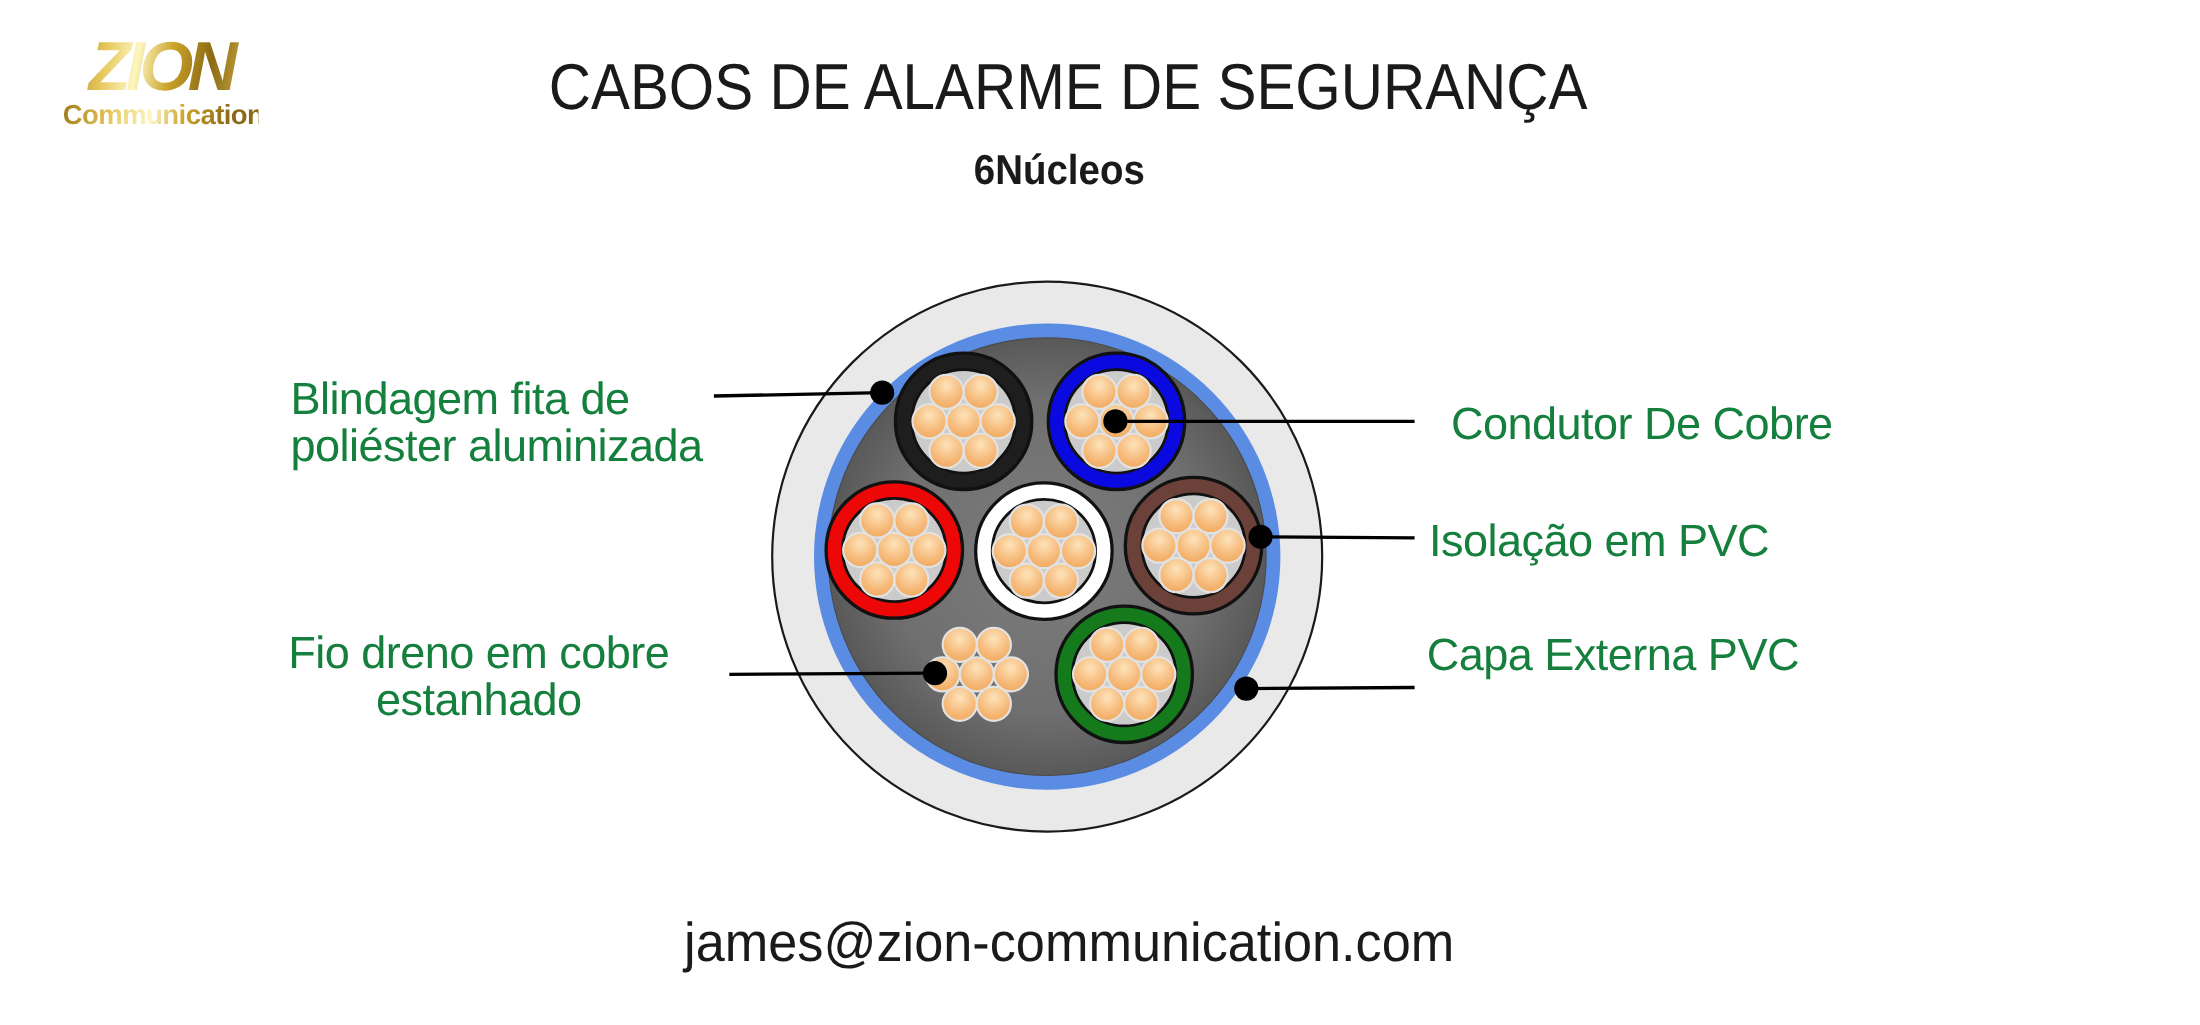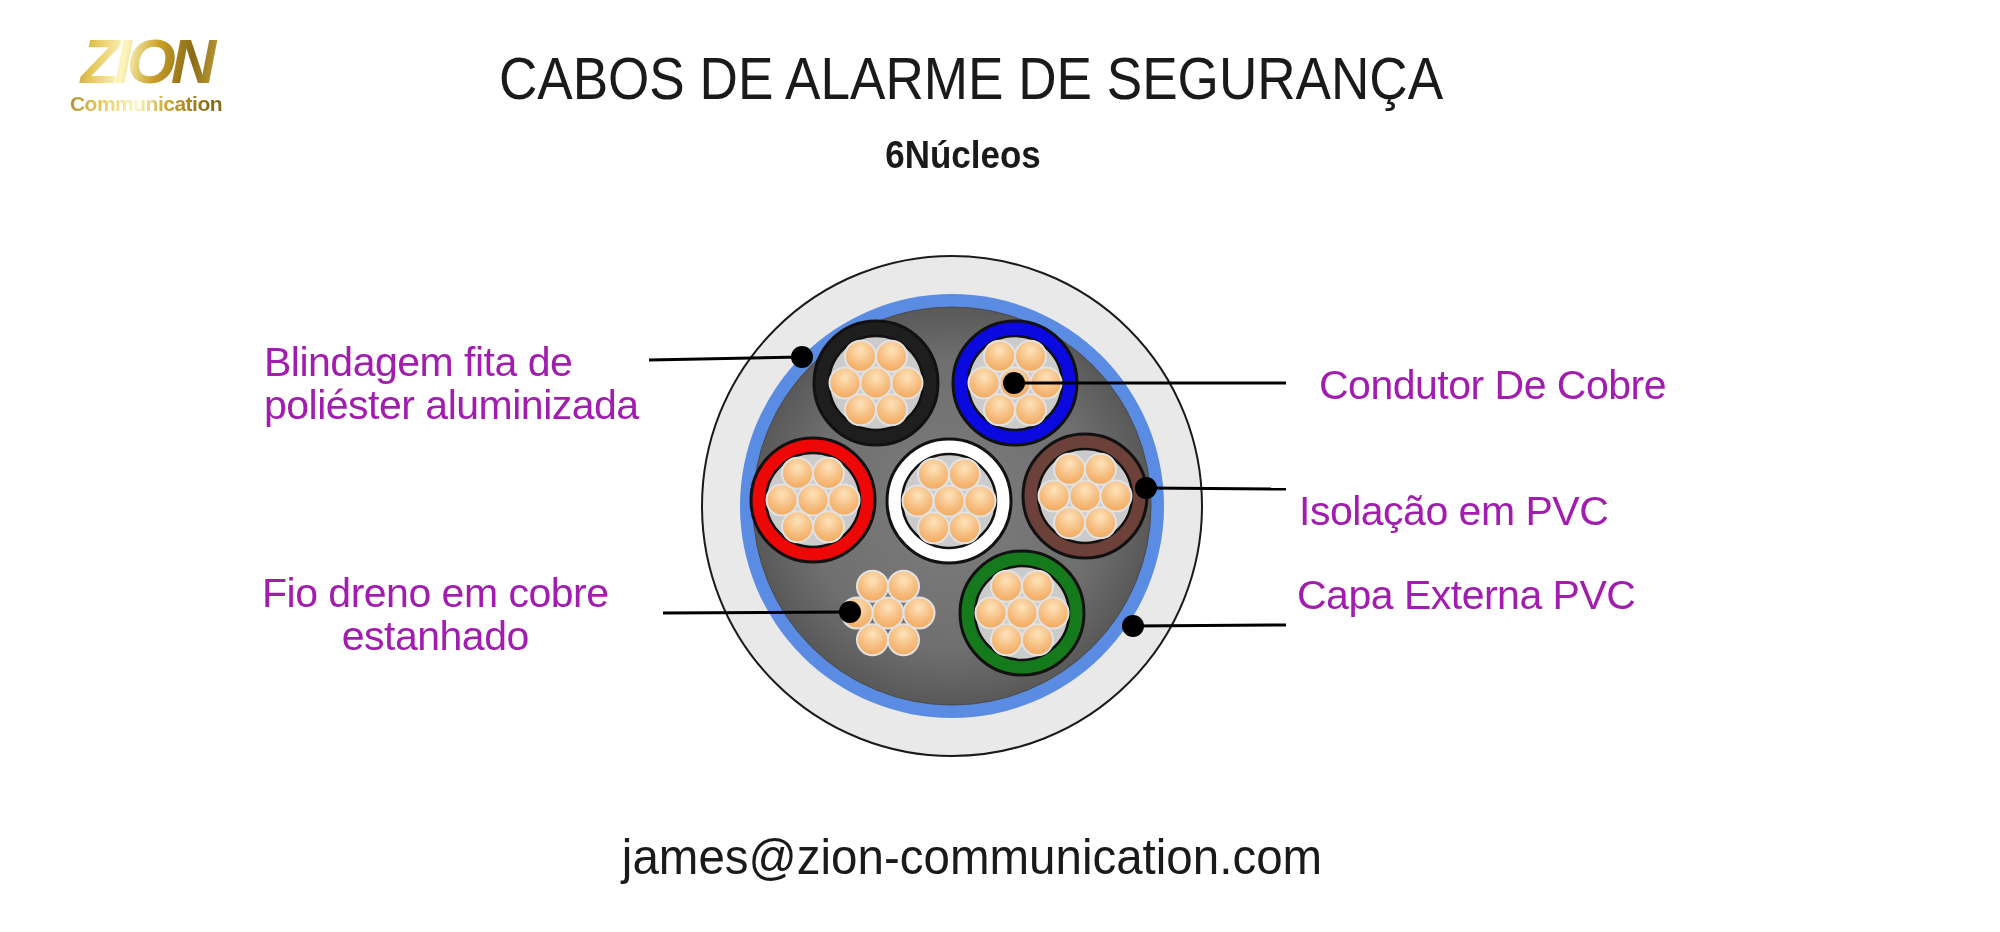--- a/index.html
+++ b/index.html
@@ -10,21 +10,21 @@
   svg.cable{position:absolute; left:0; top:0;}
 
   
   .logo{position:absolute; left:57px; top:30px; width:178px; text-align:center;}
   .logo-zion{
     font-size:63px; font-weight:700; font-style:italic; letter-spacing:-5px; line-height:1.0;
     background:linear-gradient(100deg,#9c7a1a 0%,#e6c75a 22%,#fdf6c0 38%,#caa22a 55%,#8a6a15 74%,#e0c050 100%);
     -webkit-background-clip:text; background-clip:text; color:transparent;
   }
   .logo-sub{
-    font-size:21px; font-weight:700; letter-spacing:-0.5px; margin-top:0px; line-height:1.0;
+    font-size:25px; font-weight:700; letter-spacing:-0.5px; margin-top:0px; line-height:1.0;
     background:linear-gradient(100deg,#9c7a1a 0%,#e6c75a 25%,#fdf6c0 45%,#caa22a 62%,#8a6a15 85%);
     -webkit-background-clip:text; background-clip:text; color:transparent;
   }
 
   
   .title{
     position:absolute; left:-29px; top:45px; width:2000px; text-align:center;
     font-size:59px; font-weight:400; letter-spacing:0px; margin:0;
     transform:scaleX(0.90); transform-origin:center;
     white-space:nowrap;
@@ -38,26 +38,26 @@
   .email{
     position:absolute; left:-28px; top:828px; width:2000px; text-align:center;
     font-size:50px; font-weight:400;
     transform:scaleX(0.95); transform-origin:center;
     white-space:nowrap;
   }
 
   
   .callout{
     position:absolute; font-size:41px; line-height:43px; letter-spacing:-0.5px;
-    white-space:nowrap; color:#a21caf;
+    white-space:nowrap; color:#15803d;
   }
   .cl-blindagem{left:264px; top:341px;}
   .cl-fiodreno {left:262px; top:572px;text-align:center;}
   .cl-condutor {left:1297px; top:364px;margin-left:22px;}
-  .cl-isolacao {left:1299px; top:470px;margin-top:20px;}
+  .cl-isolacao {left:1299px; top:470px;}
   .cl-capa     {left:1297px; top:574px;}
 </style>
 </head>
 <body>
 
 <div class="page">
 
   <svg class="cable" id="cable-svg" width="2000" height="932" viewBox="0 0 2000 932">
       <defs>
         <radialGradient id="gStrand" cx="50%" cy="32%" r="80%">

